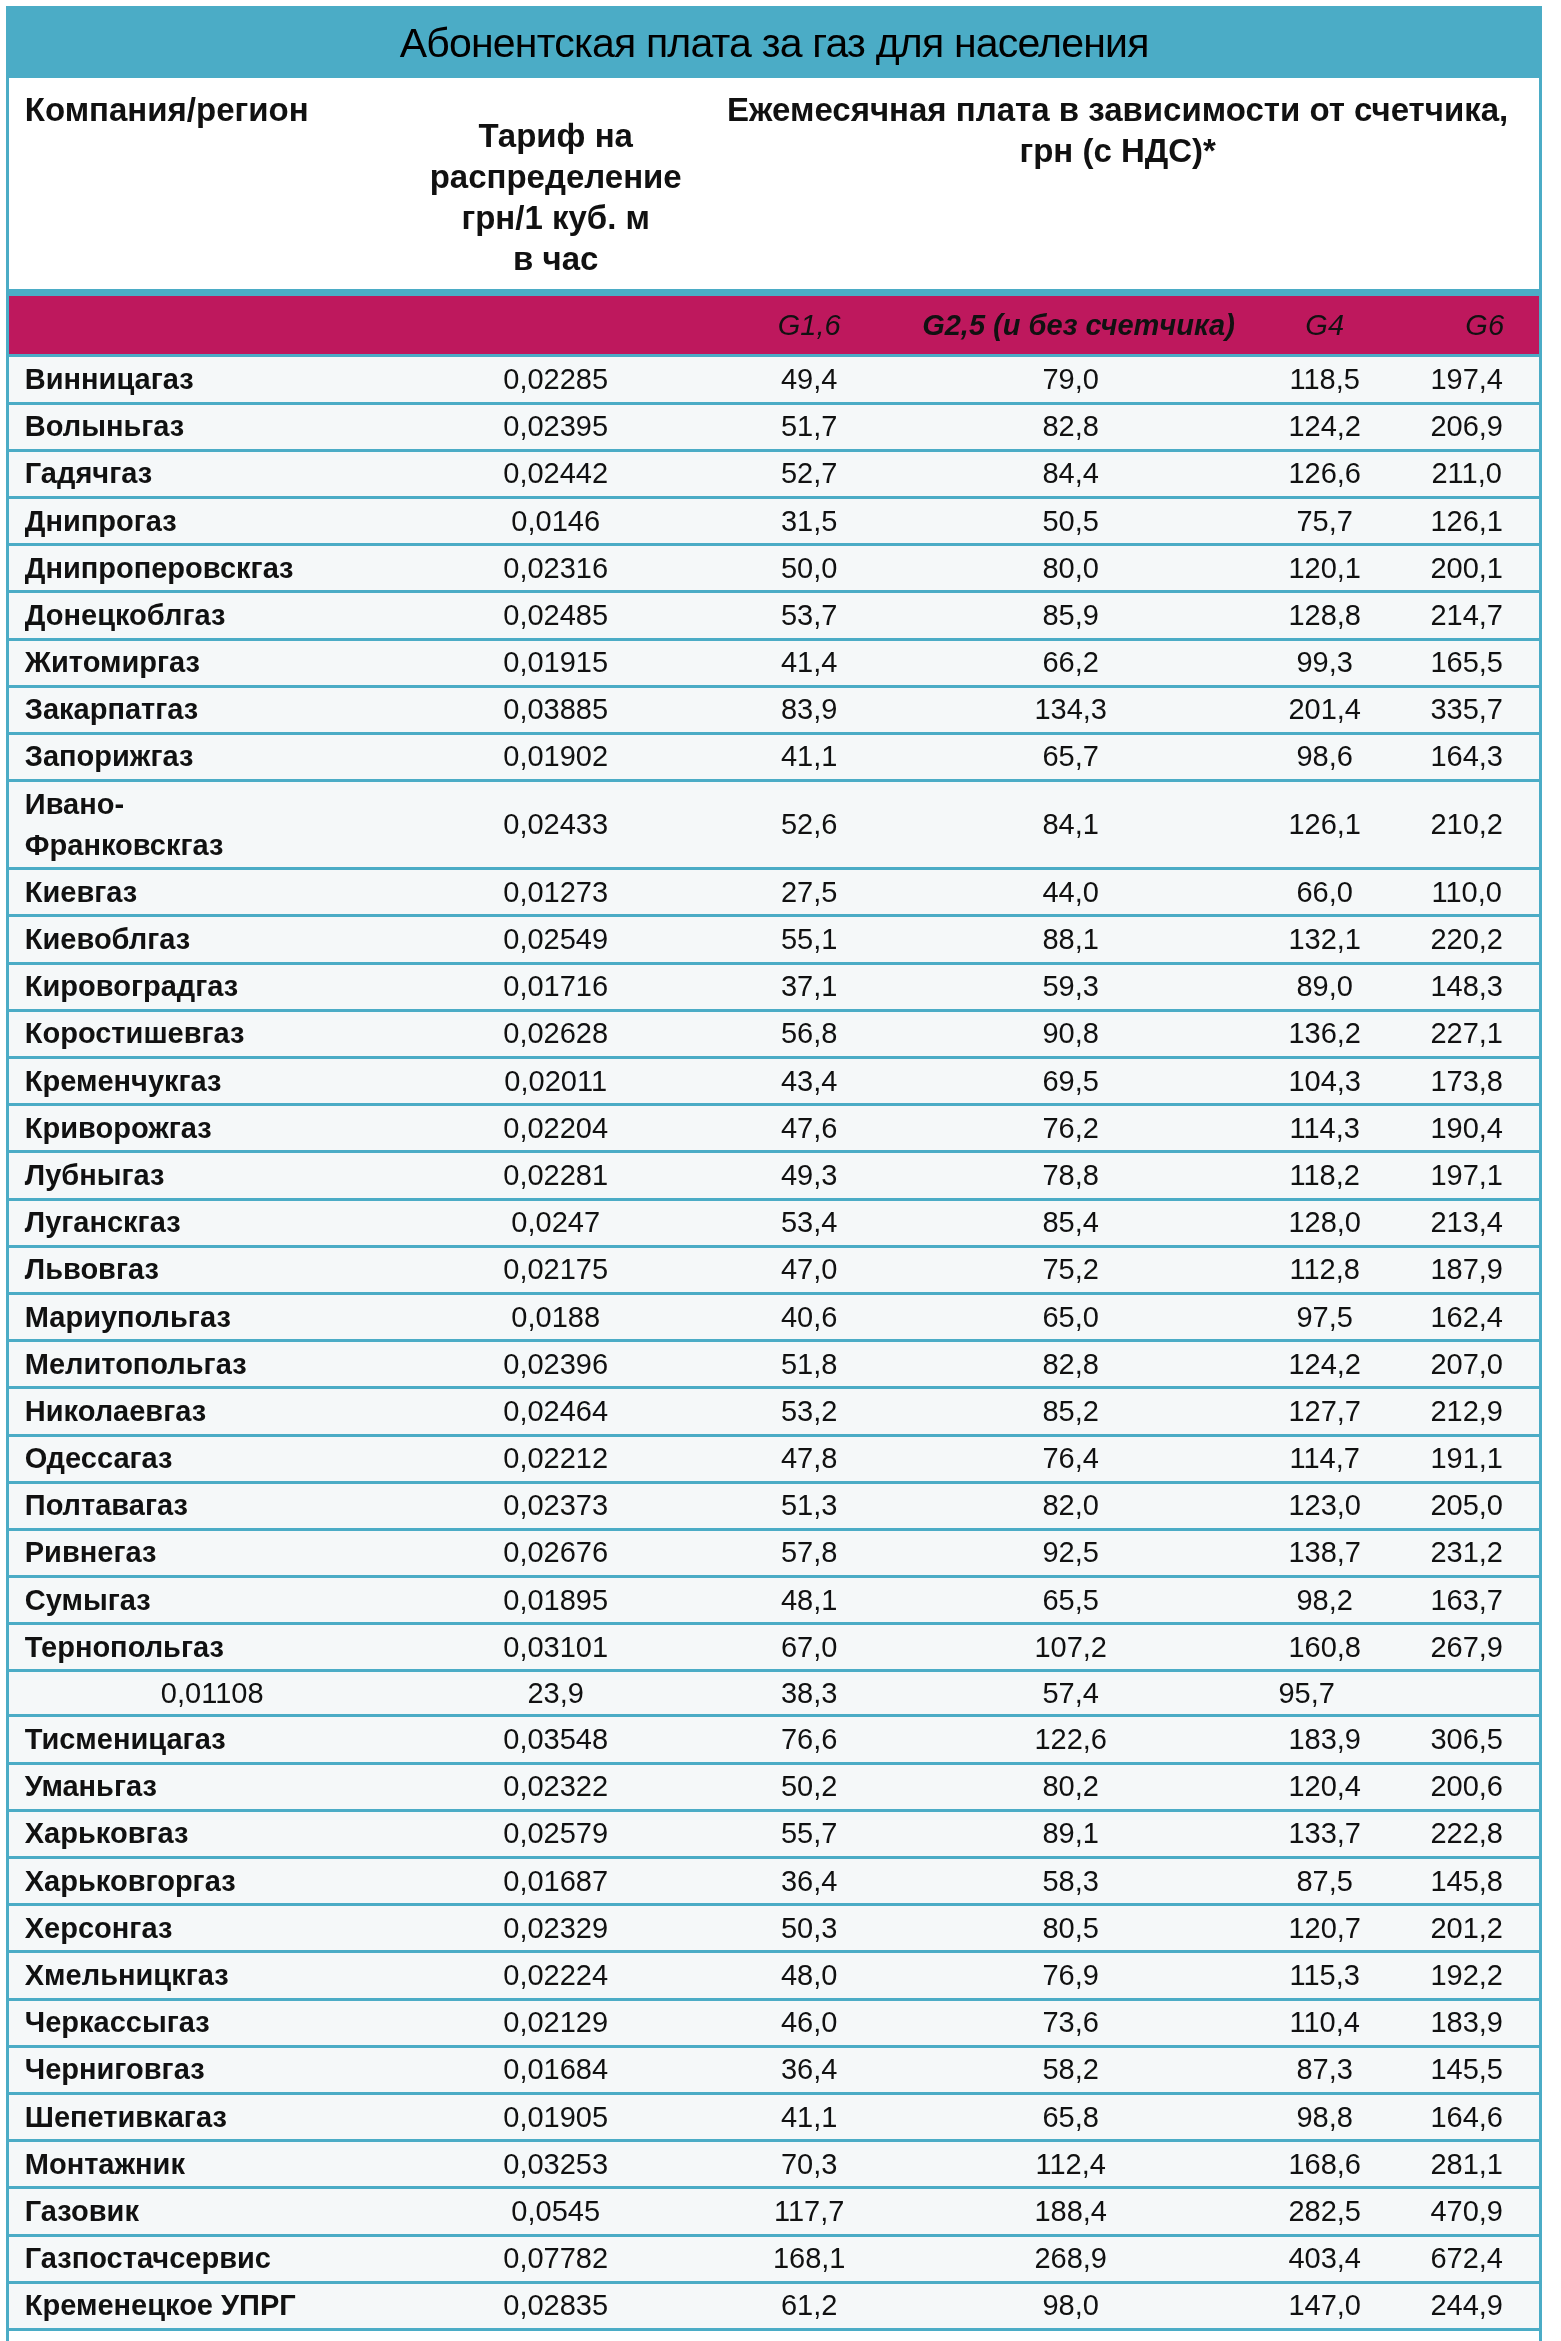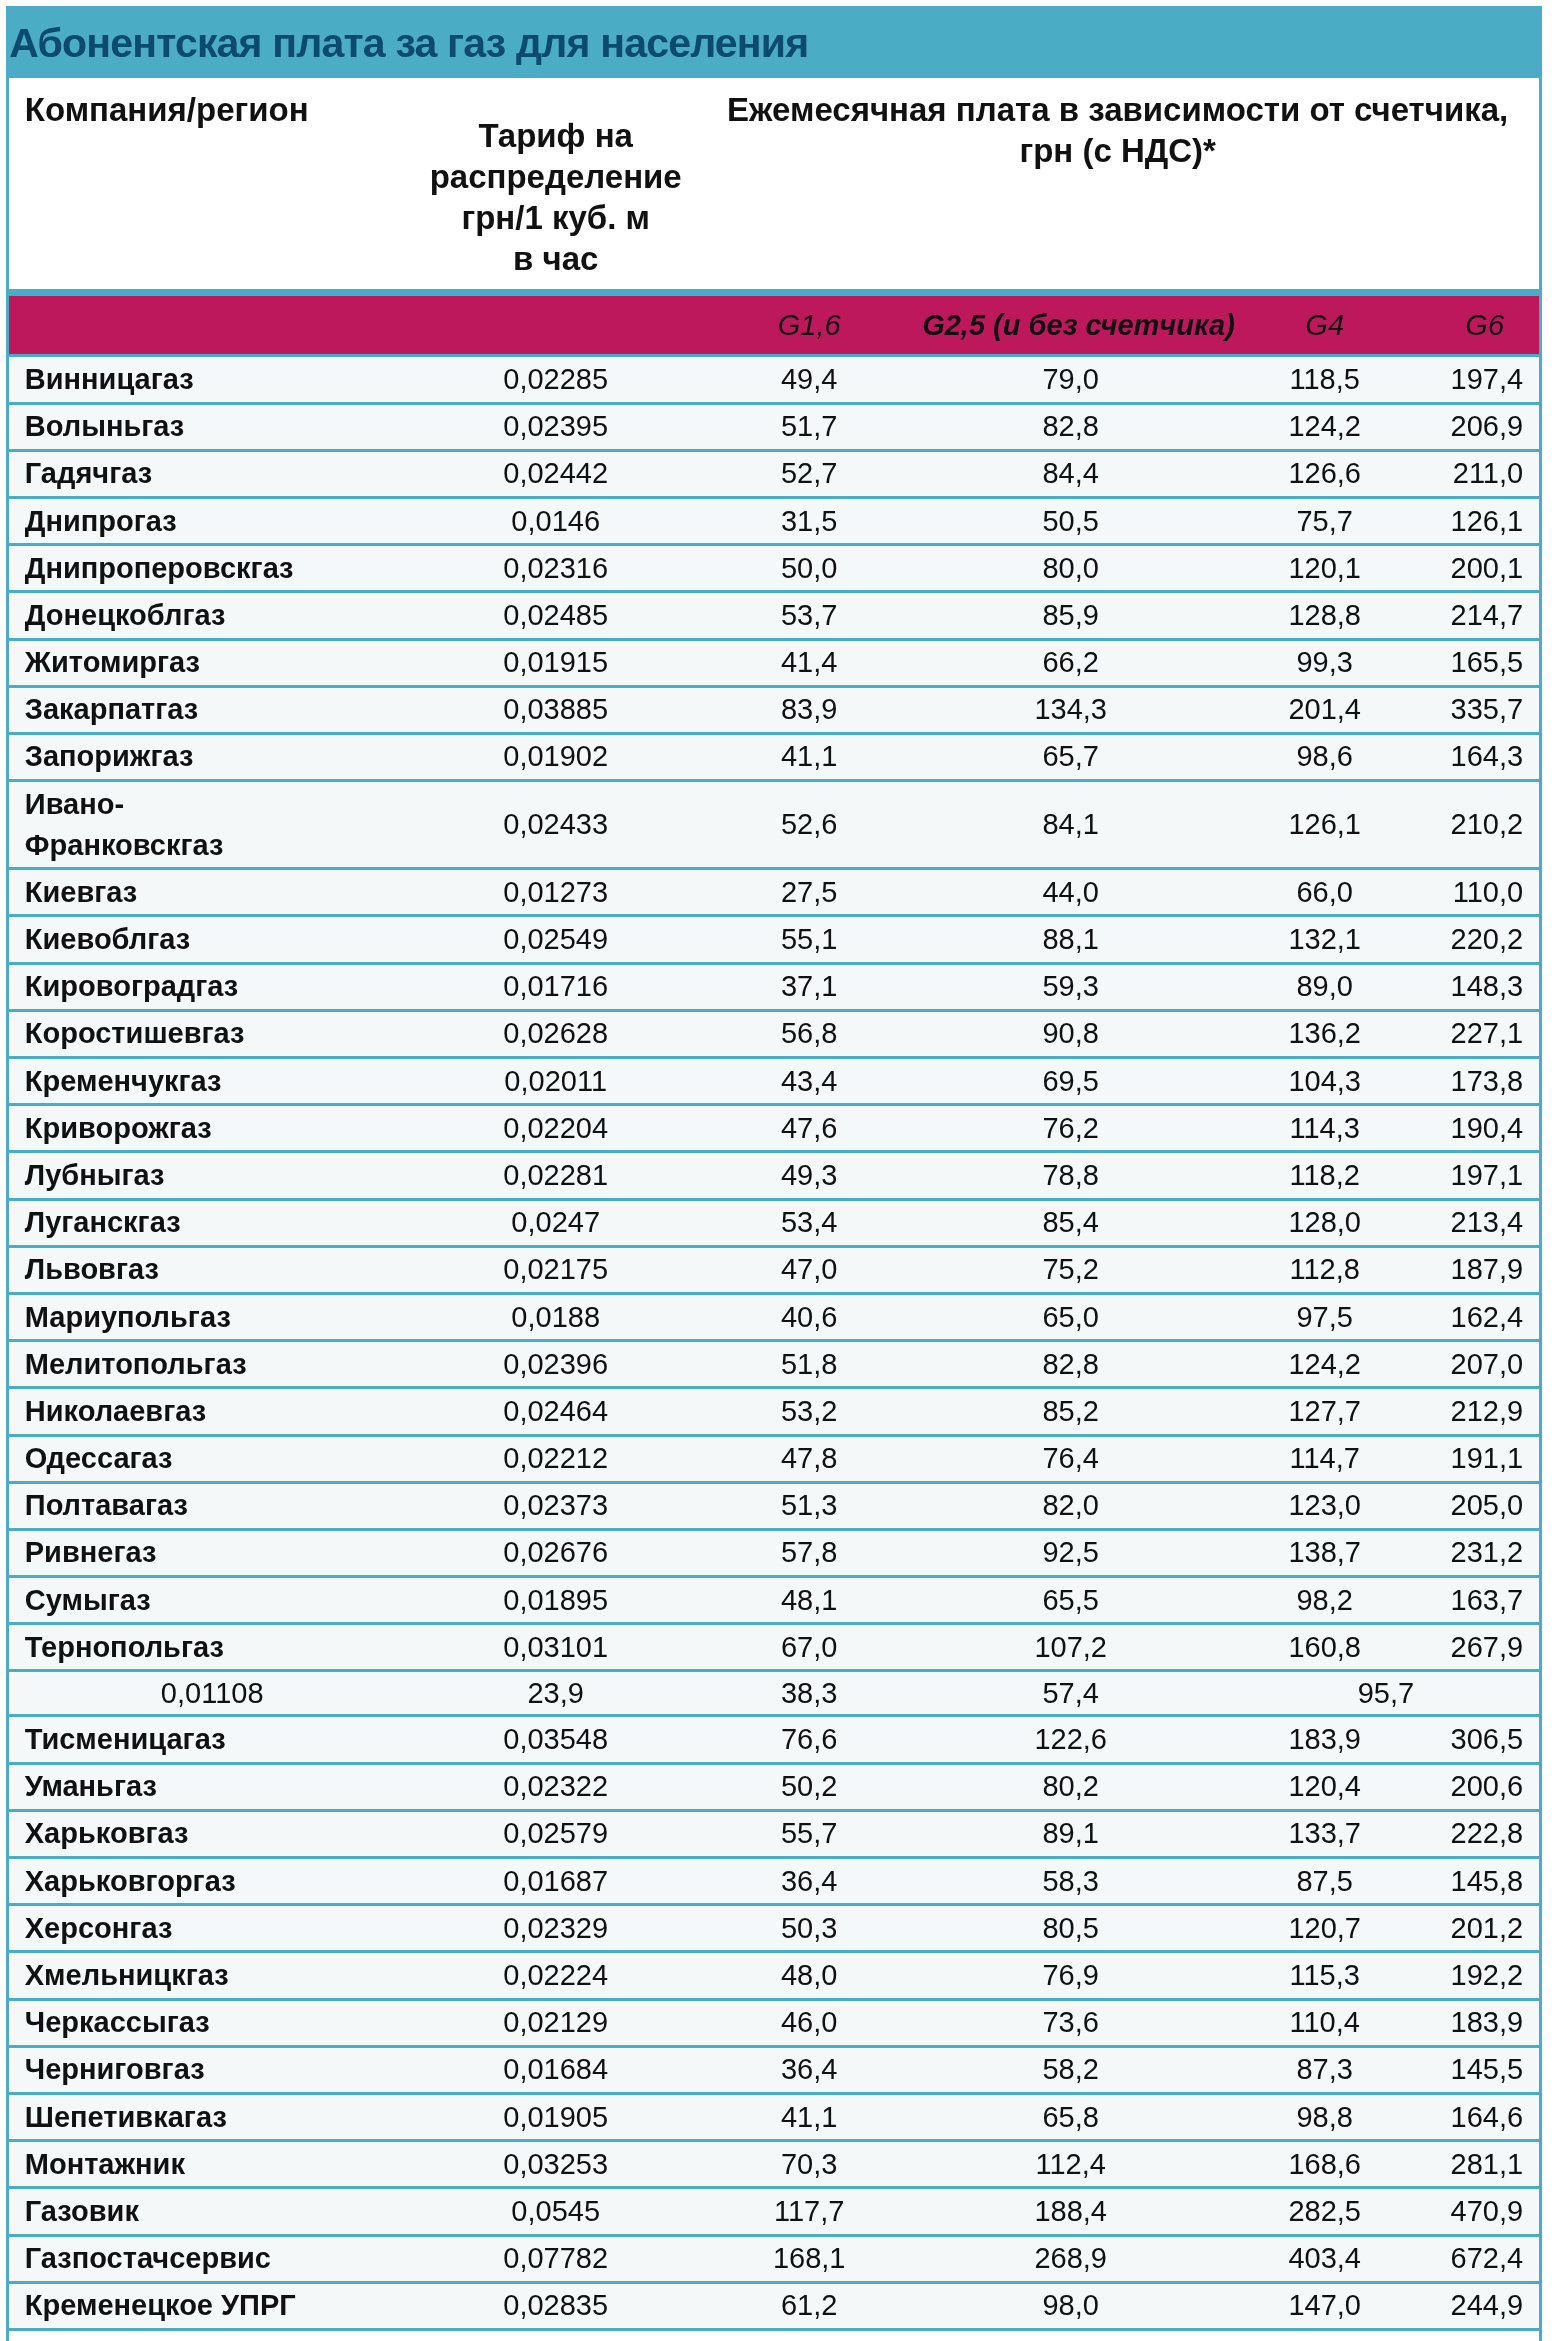--- a/index.html
+++ b/index.html
@@ -7,21 +7,21 @@
     width:1561px; height:2342px; background:#ffffff;
     font-family:"Liberation Sans", sans-serif; color:#111111;
     position:relative;
   }
   .frame {
     position:absolute; left:6.2px; top:6.2px; width:1530px;
     border:3.1px solid #4BACC6; background:#ffffff;
   }
   .title-bar {
     background:#4BACC6; height:69px; line-height:69px;
-    color:#0c4a6e; font-size:41px; font-weight:bold;
+    text-align:center; color:#000000; font-size:41px; font-weight:normal;
     letter-spacing:-0.8px;
   }
   .grid6 {
     display:grid;
     grid-template-columns:406px 281px 226px 297px 211px 109px;
   }
   .header-row {
     display:grid; grid-template-columns:406px 281px 843px;
     background:#ffffff; padding:11px 0 9.4px 0;
   }
@@ -39,21 +39,21 @@
   .trow {
     align-items:center; background:#F5F8F9;
     border-bottom:3.1px solid #4BACC6;
     min-height:42px; font-size:29px;
   }
   .c-name {
     font-weight:bold; padding-left:15.6px; white-space:pre-line;
     line-height:41px; padding-top:1.6px; padding-bottom:1.6px;
   }
   .c-num { text-align:center; }
-  .c-g6 { text-align:right; padding-right:16px; }
+  .c-g6 { padding-right:36px; }
   .footer-row {
     height:58px; line-height:58px; background:#ffffff;
     font-size:29px; font-weight:bold; font-style:italic; padding-left:15.6px;
   }
 </style>
 </head>
 <body>
 
 <div class="frame">
 

